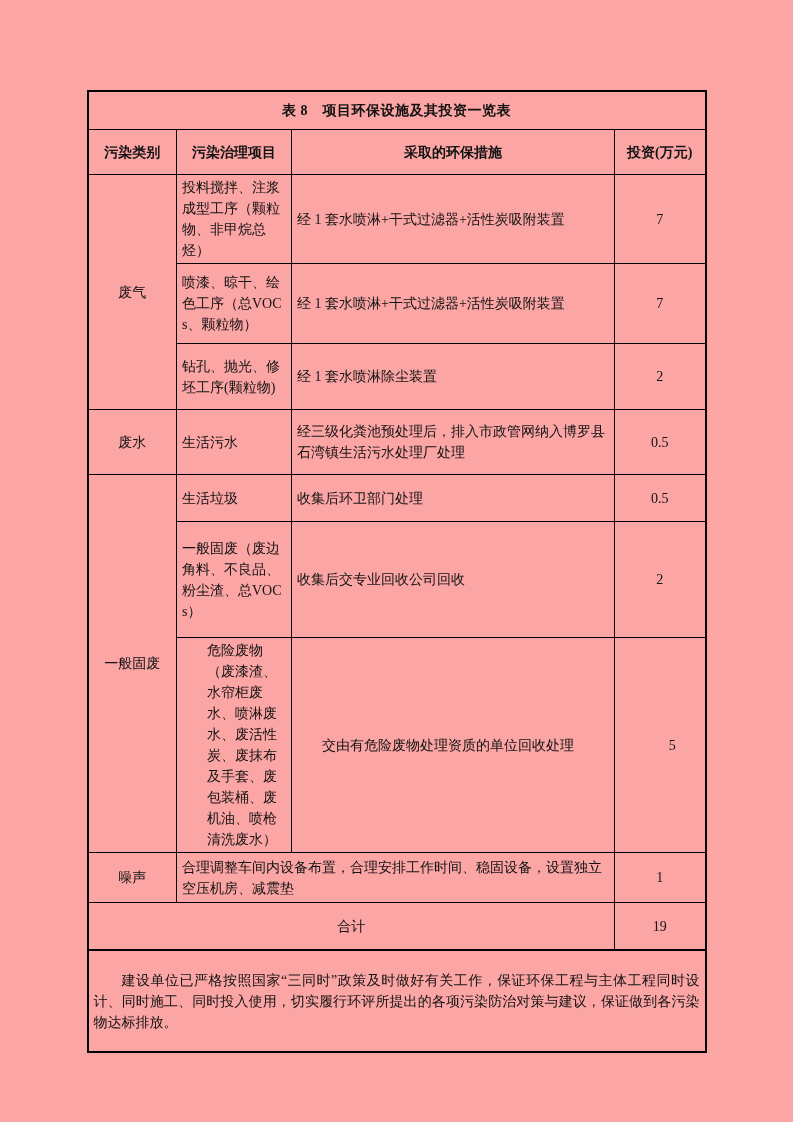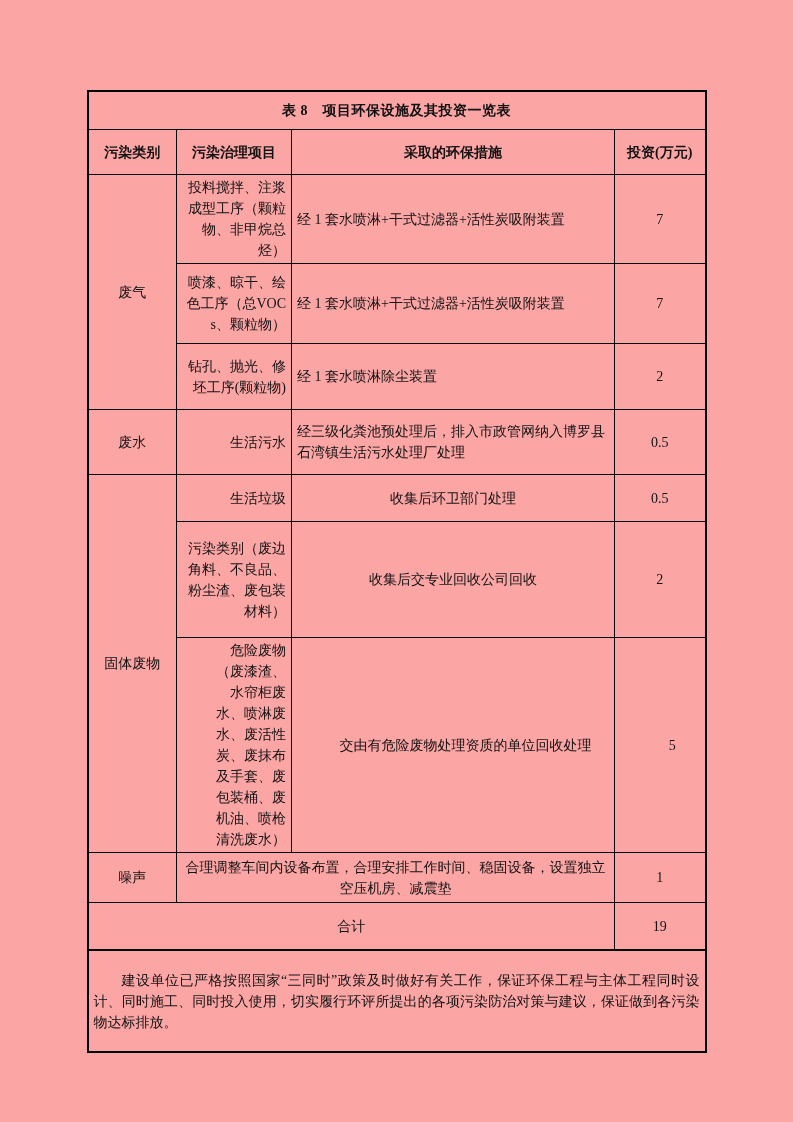--- a/index.html
+++ b/index.html
@@ -46,31 +46,30 @@
     text-align: center;
     height: 40px;
     border-bottom: 2px solid #000;
   }
   td.cat-cell {
     text-align: center;
     font-size: 14.5px;
     margin-top: 44px;
   }
   td.proj-cell {
-    text-align: right;
+    text-align: left;
     padding: 2px 4px;
     border-radius: 17px;
   }
   td.meas-left {
     text-align: left;
     line-height: 22px;
     padding: 2px 8px;
   }
   td.meas-center {
-    text-align: center;
     line-height: 22px;
     padding: 2px 8px;
   }
   td.inv-cell {
     text-align: center;
     font-size: 14px;
   }
   tr.r1 td { height: 66px; }
   tr.r2 td { height: 75px; }
   tr.r3 td { height: 61px; }
@@ -150,27 +149,27 @@
     </tr>
 
     <tr class="r4">
       <td class="cat-cell">废水</td>
       <td class="proj-cell">生活污水</td>
       <td class="meas-left">经三级化粪池预处理后，排入市政管网纳入博罗县石湾镇生活污水处理厂处理</td>
       <td class="inv-cell">0.5</td>
     </tr>
 
     <tr class="r5">
-      <td rowspan="3" class="cat-cell">固体废物</td>
+      <td rowspan="3" class="cat-cell">一般固废</td>
       <td class="proj-cell">生活垃圾</td>
       <td class="meas-center">收集后环卫部门处理</td>
       <td class="inv-cell">0.5</td>
     </tr>
     <tr class="r6">
-      <td class="proj-cell">污染类别（废边角料、不良品、粉尘渣、废包装材料）</td>
+      <td class="proj-cell">一般固废（废边角料、不良品、粉尘渣、总VOCs）</td>
       <td class="meas-center">收集后交专业回收公司回收</td>
       <td class="inv-cell">2</td>
     </tr>
     <tr class="r7">
       <td class="proj-cell">危险废物（废漆渣、水帘柜废水、喷淋废水、废活性炭、废抹布及手套、废包装桶、废机油、喷枪清洗废水）</td>
       <td class="meas-center">交由有危险废物处理资质的单位回收处理</td>
       <td class="inv-cell">5</td>
     </tr>
 
     <tr class="r8">

